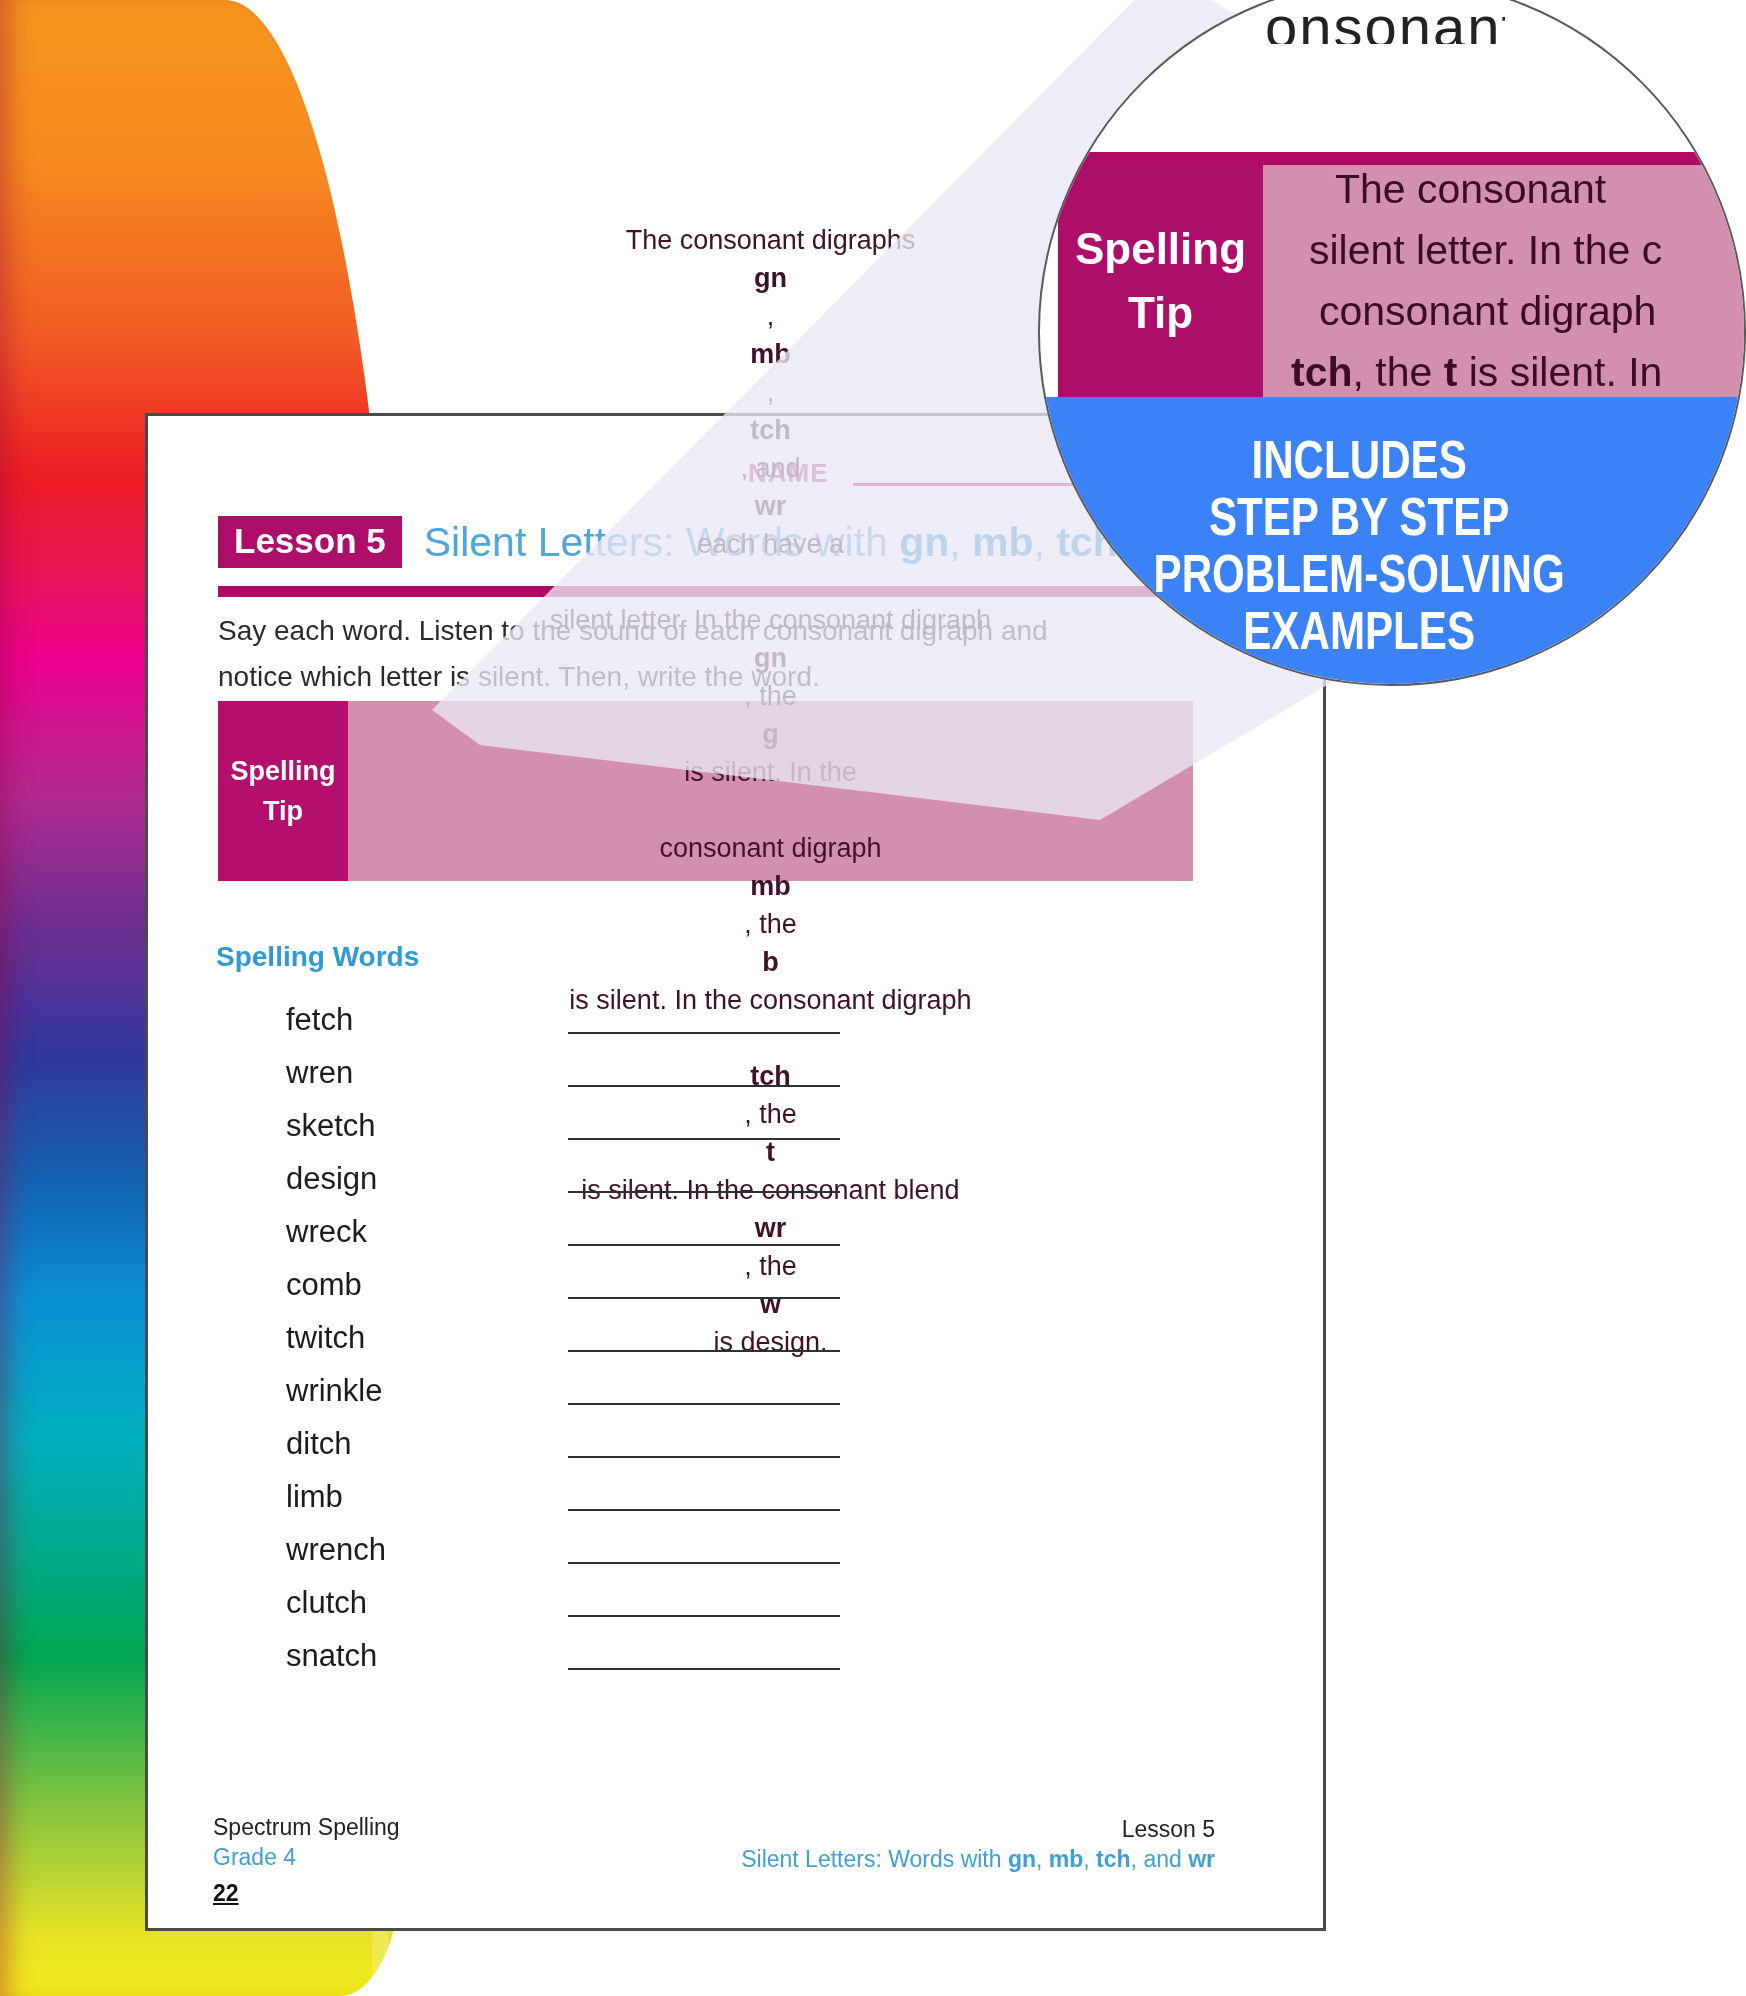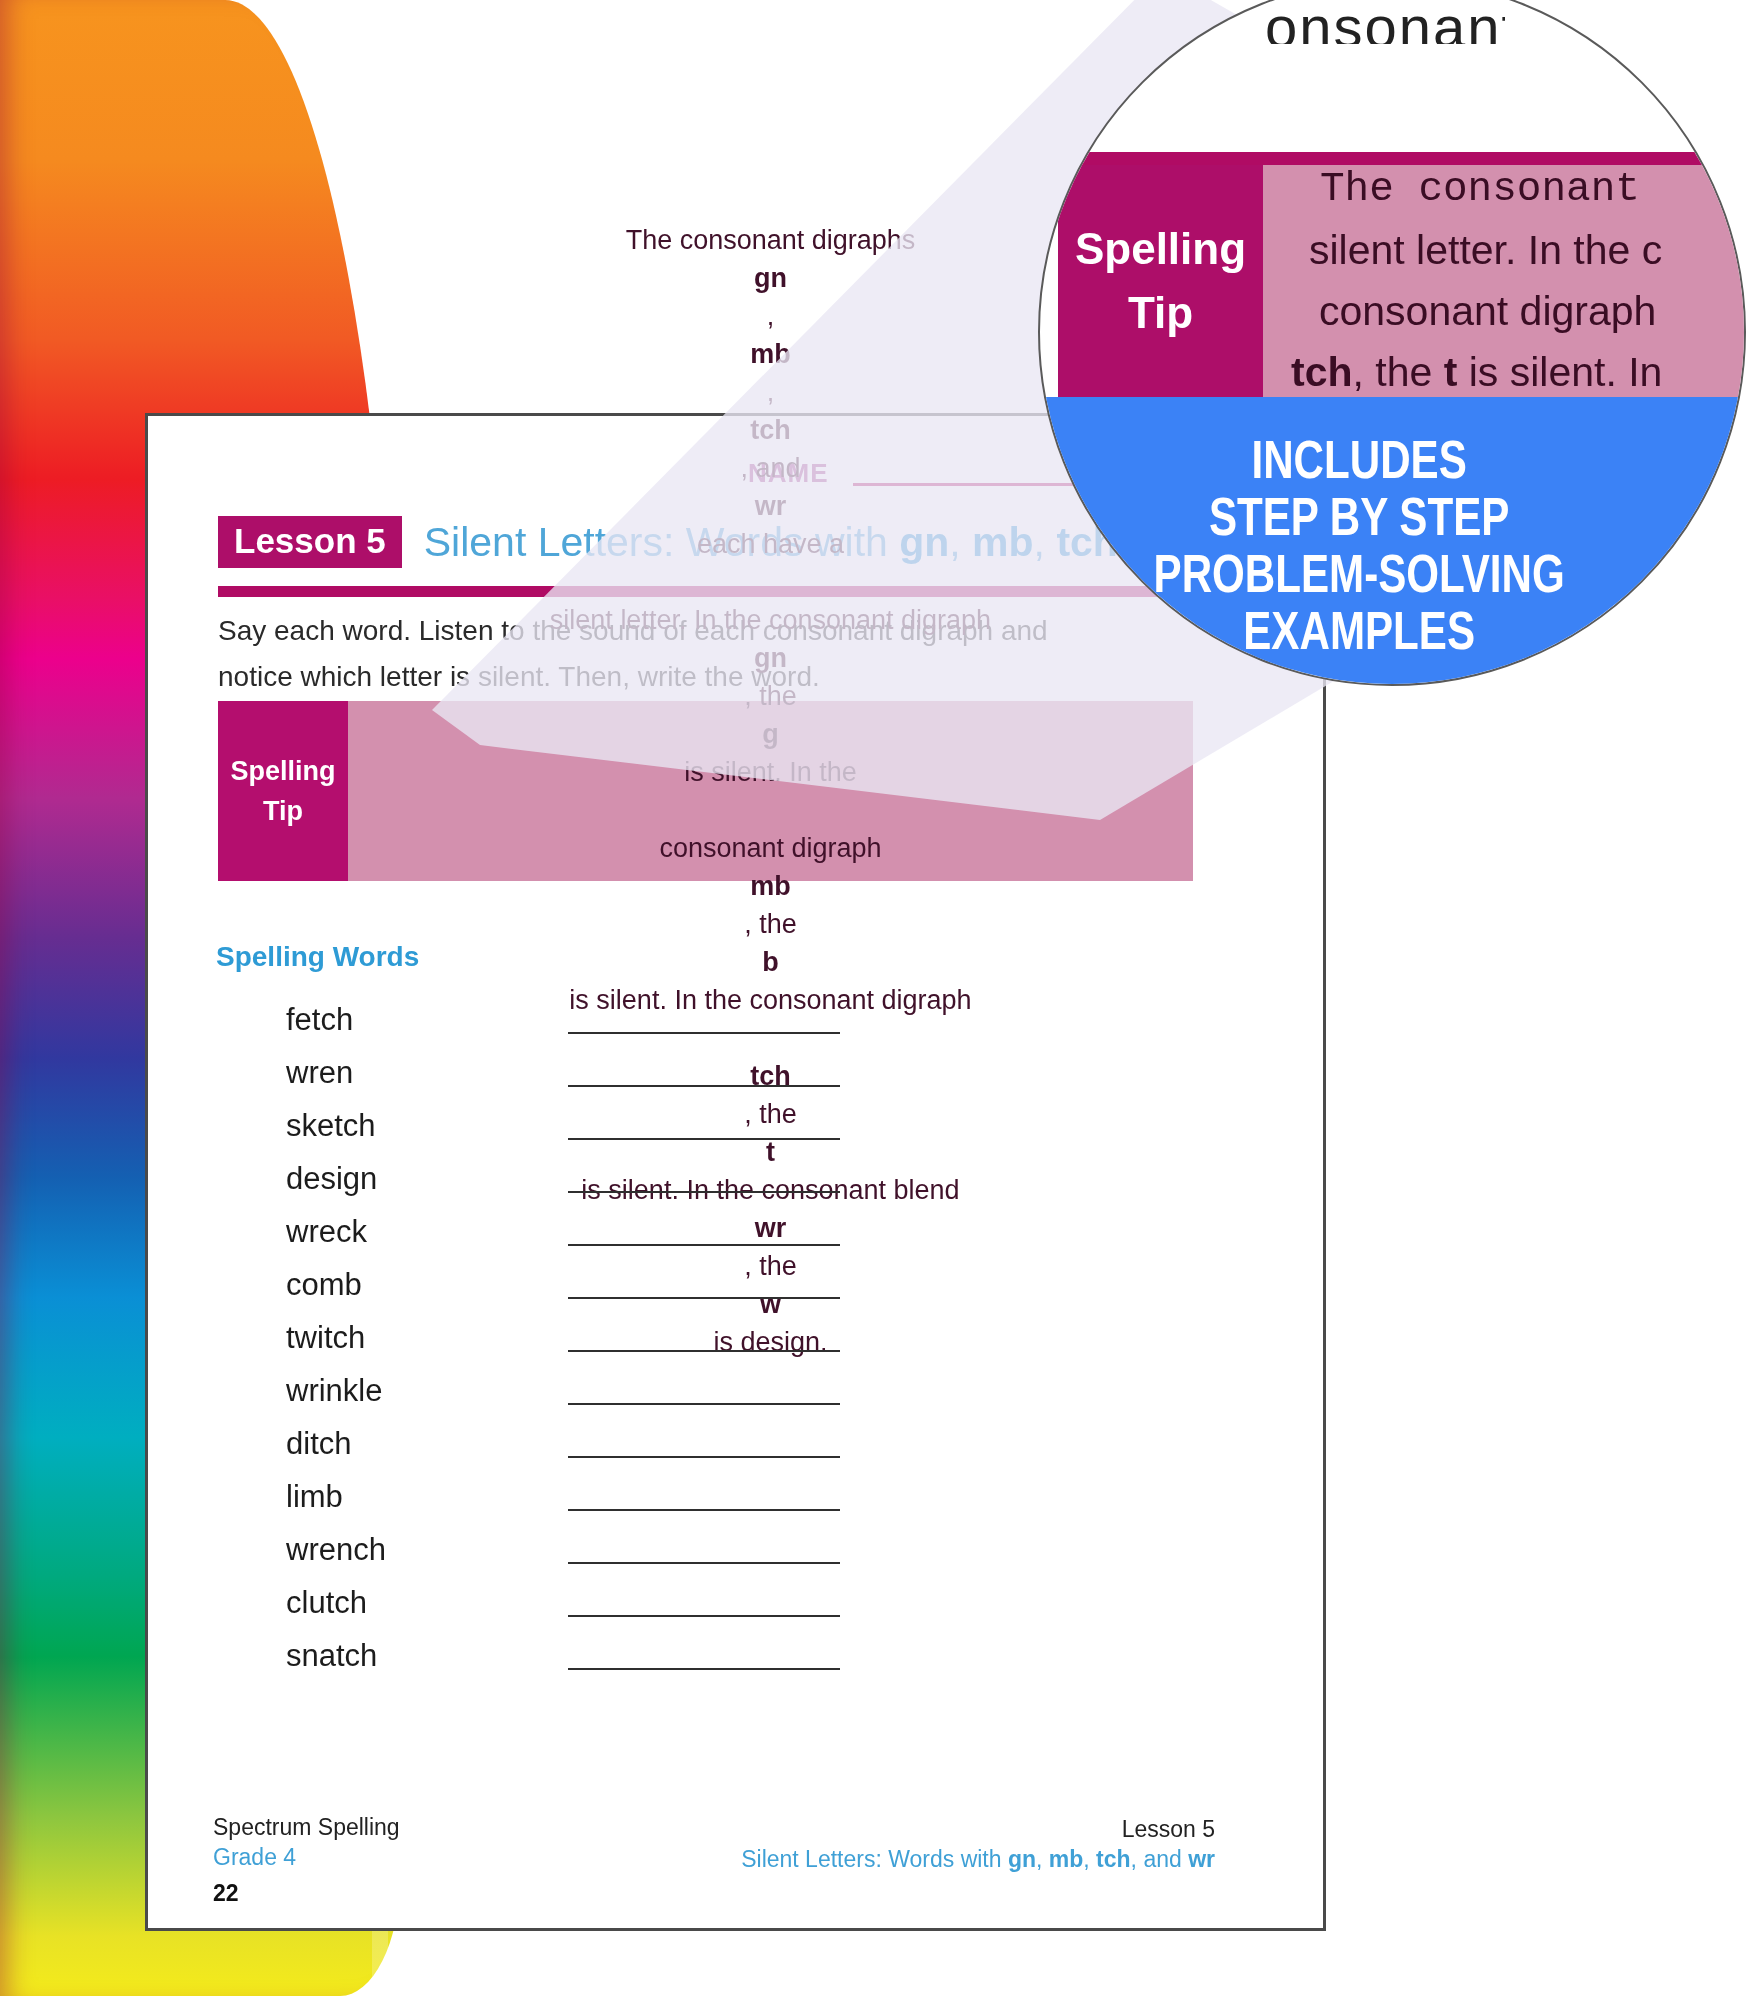--- a/index.html
+++ b/index.html
@@ -43,21 +43,21 @@
             display:flex;flex-direction:column;justify-content:center;text-align:center;}
 
   .sw-heading{position:absolute;left:68px;top:525px;font-size:28px;font-weight:bold;color:#2E9BD5;}
   .words{position:absolute;left:138px;top:578px;width:760px;}
   .word-row{position:relative;height:53px;}
   .word-text{position:absolute;left:0;top:8px;font-size:31px;color:#1c1c1c;}
   .word-blank{position:absolute;left:282px;top:38px;width:272px;border-bottom:2px solid #2f2f2f;}
 
   .footer-left{position:absolute;left:65px;top:1396px;font-size:23px;line-height:30px;color:#222;}
   .footer-left .grade{color:#3FA0D6;}
-  .footer-left .pagenum{font-weight:bold;margin-top:6px;color:#111;}
+  .footer-left .pagenum{font-weight:bold;margin-top:6px;color:#111;text-decoration:underline;}
   .footer-right{position:absolute;right:108px;top:1398px;text-align:right;font-size:23px;line-height:30px;color:#222;}
   .footer-right .fr-title{color:#3FA0D6;}
 
   
   #beam{position:absolute;left:0;top:0;width:1746px;height:1996px;z-index:3;pointer-events:none;
     background:rgba(233,231,244,0.78);
     clip-path:polygon(432px 710px,1162px -28px,1420px 120px,1470px 600px,1100px 820px,480px 745px);}
 
   
   #lens{position:absolute;left:1038px;top:-22px;width:704px;height:704px;border-radius:50%;
@@ -65,21 +65,21 @@
   .frag-clip{position:absolute;left:225px;top:22px;width:240px;height:42px;overflow:hidden;}
   .frag-clip span{position:absolute;left:0;bottom:-16px;font-size:58px;color:#222;letter-spacing:2px;}
   .lens-bar{position:absolute;left:0;top:172px;width:100%;height:13px;background:#B00B64;}
   .lens-label{position:absolute;left:18px;top:185px;width:205px;height:232px;background:#AD0E69;
               color:#fff;font-weight:bold;font-size:44px;line-height:64px;
               display:flex;flex-direction:column;justify-content:center;align-items:center;}
   .lens-body{position:absolute;left:223px;top:185px;width:481px;height:232px;background:#D390AE;
              color:#3A0D24;font-size:41px;line-height:61px;white-space:nowrap;overflow:hidden;
              display:flex;flex-direction:column;justify-content:center;}
   .zl{padding-left:26px;}
-  .zl1{padding-left:57px;font-family:Liberation Mono, monospace;} .zl2{padding-left:46px;} .zl3{padding-left:56px;} .zl4{padding-left:28px;}
+  .zl1{padding-left:72px;} .zl2{padding-left:46px;} .zl3{padding-left:56px;} .zl4{padding-left:28px;}
   .lens-blue{position:absolute;left:1px;top:417px;width:100%;height:287px;background:#3b82f6;}
   .banner{width:92%;padding-top:34px;text-align:center;color:#fff;font-weight:bold;font-size:54px;
           line-height:57px;transform:scaleX(0.78);transform-origin:46% top;}
 
   .seg-b{font-weight:bold;}
 </style>
 </head>
 <body>
 
 <div id="canvas">

